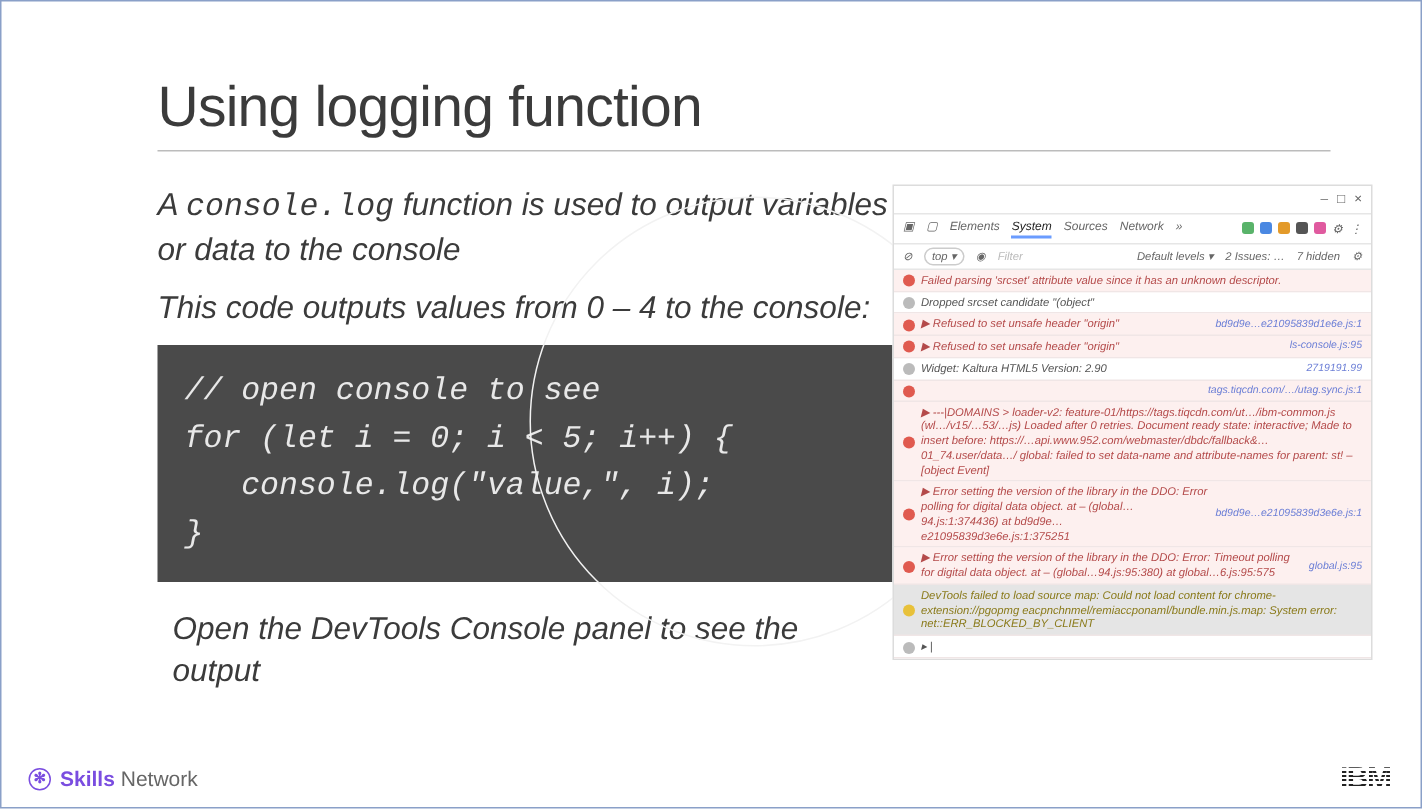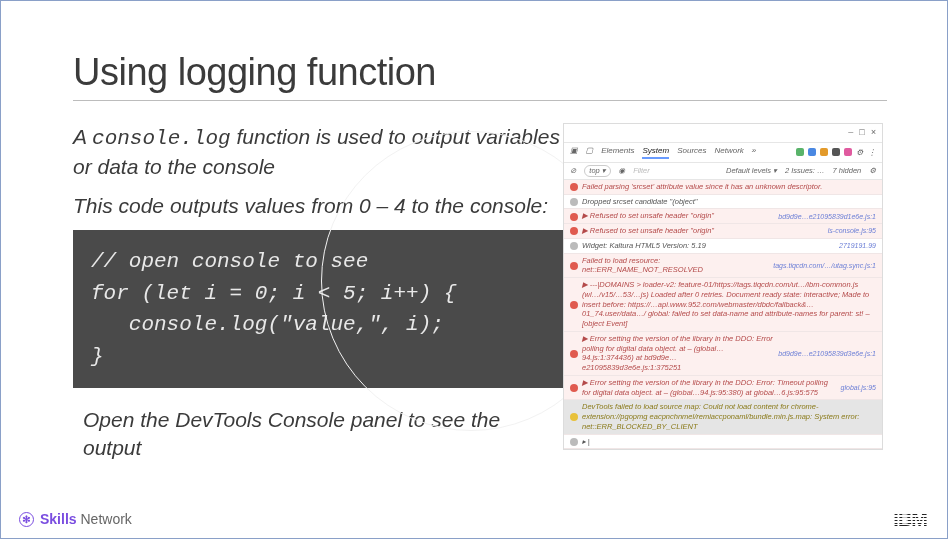--- a/index.html
+++ b/index.html
@@ -8,20 +8,21 @@
     height: 539px;
     background: #fff;
     font-family: "Helvetica Neue", Arial, sans-serif;
     position: relative;
     border: 1px solid #8aa0c8;
   }
   .slide {
     position: absolute;
     inset: 0;
     padding: 50px 60px 46px 72px;
+    margin-left: 32px;
   }
   h1.title {
     font-size: 38px;
     font-weight: 400;
     color: #3b3b3b;
     letter-spacing: -0.5px;
     border-bottom: 1px solid #bcbcbc;
     padding-bottom: 6px;
     margin-bottom: 22px;
   }
@@ -234,26 +235,25 @@
               <span class="dt-text">▶ Refused to set unsafe header "origin"</span>
               <span class="dt-link">bd9d9e…e21095839d1e6e.js:1</span>
             </div>
             <div class="dt-msg err">
               <span class="dt-icon red"></span>
               <span class="dt-text">▶ Refused to set unsafe header "origin"</span>
               <span class="dt-link">ls-console.js:95</span>
             </div>
             <div class="dt-msg info">
               <span class="dt-icon grey"></span>
-              <span class="dt-text">Widget: Kaltura HTML5 Version: 5.19</span>
+              <span class="dt-text">Widget: Kaltura HTML5 Version: 2.90</span>
               <span class="dt-link">2719191.99</span>
             </div>
             <div class="dt-msg err">
               <span class="dt-icon red"></span>
-              <span class="dt-text">Failed to load resource: net::ERR_NAME_NOT_RESOLVED</span>
               <span class="dt-link">tags.tiqcdn.com/…/utag.sync.js:1</span>
             </div>
             <div class="dt-msg err">
               <span class="dt-icon red"></span>
               <span class="dt-text">▶ ---|DOMAINS &gt; loader-v2: feature-01/https://tags.tiqcdn.com/ut…/ibm-common.js (wl…/v15/…53/…js) Loaded after 0 retries. Document ready state: interactive; Made to insert before: https://…api.www.952.com/webmaster/dbdc/fallback&amp;…01_74.user/data…/ global: failed to set data-name and attribute-names for parent: st! – [object Event]</span>
             </div>
             <div class="dt-msg err">
               <span class="dt-icon red"></span>
               <span class="dt-text">▶ Error setting the version of the library in the DDO: Error polling for digital data object. at – (global…94.js:1:374436) at bd9d9e…e21095839d3e6e.js:1:375251</span>
               <span class="dt-link">bd9d9e…e21095839d3e6e.js:1</span>

